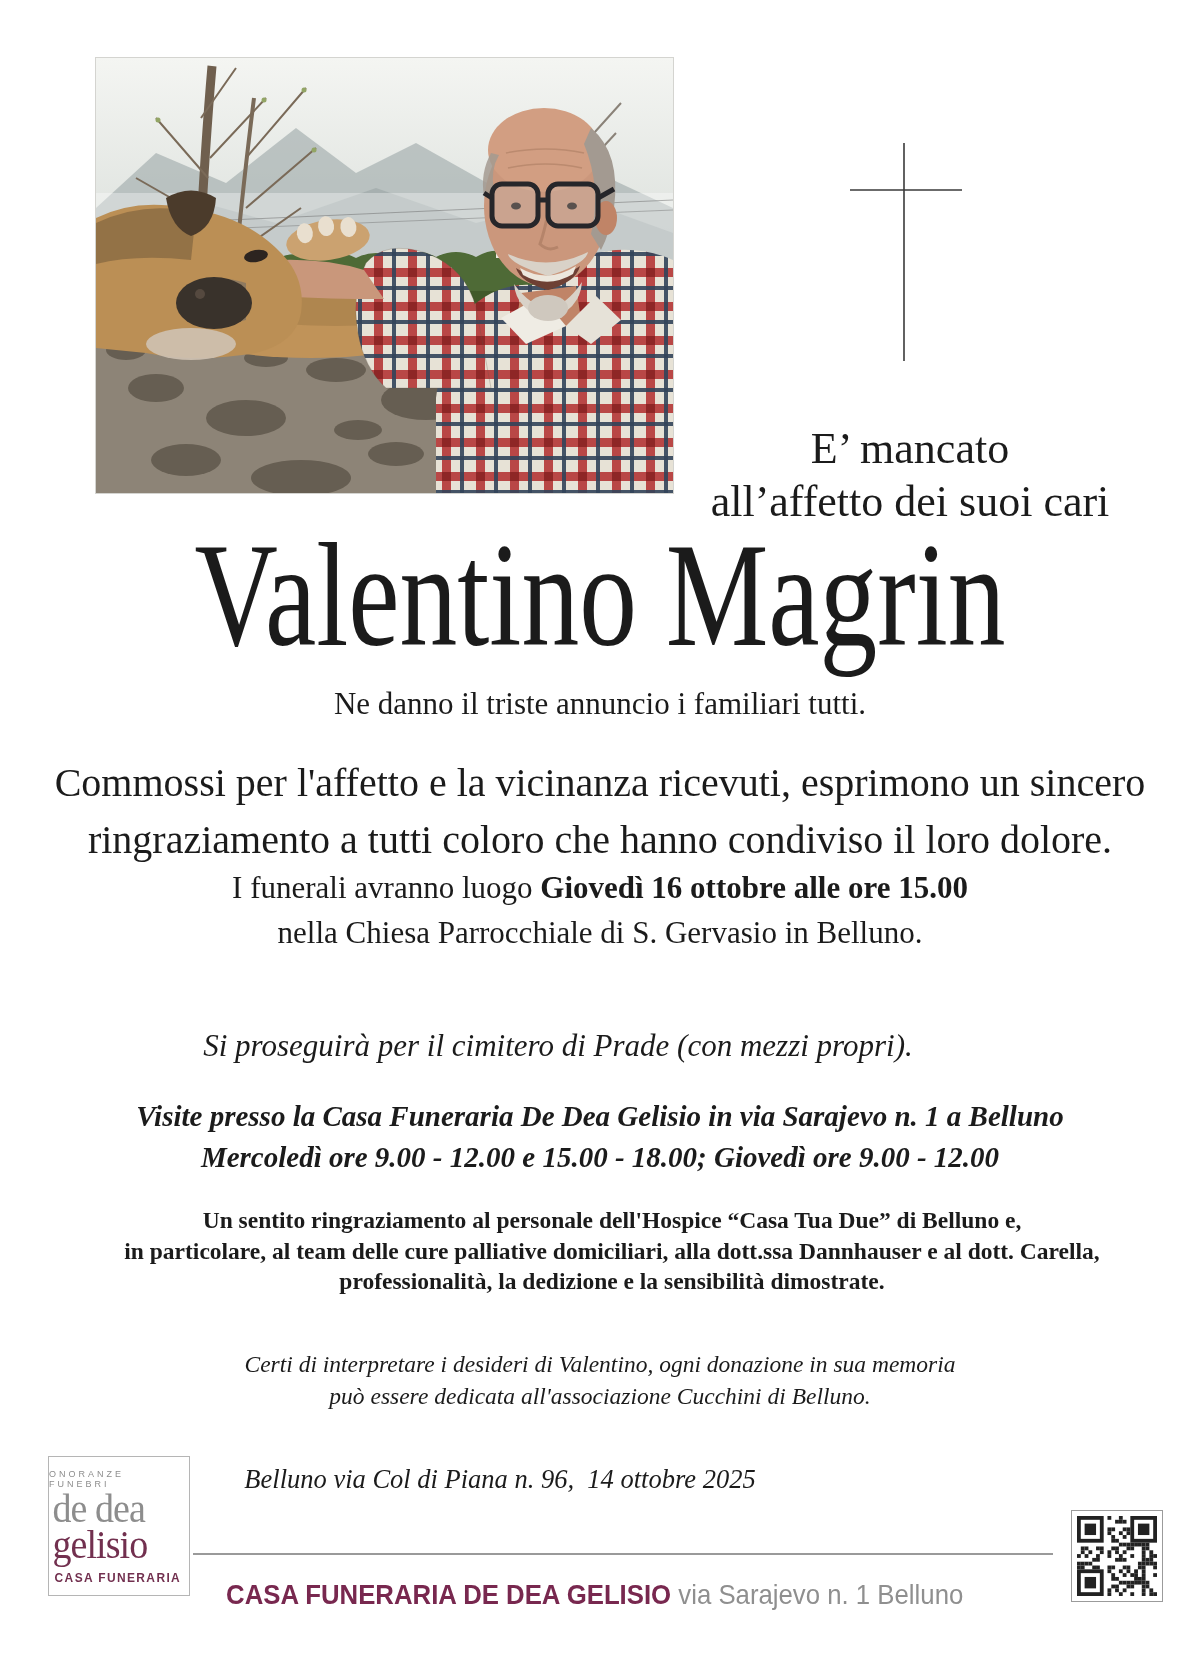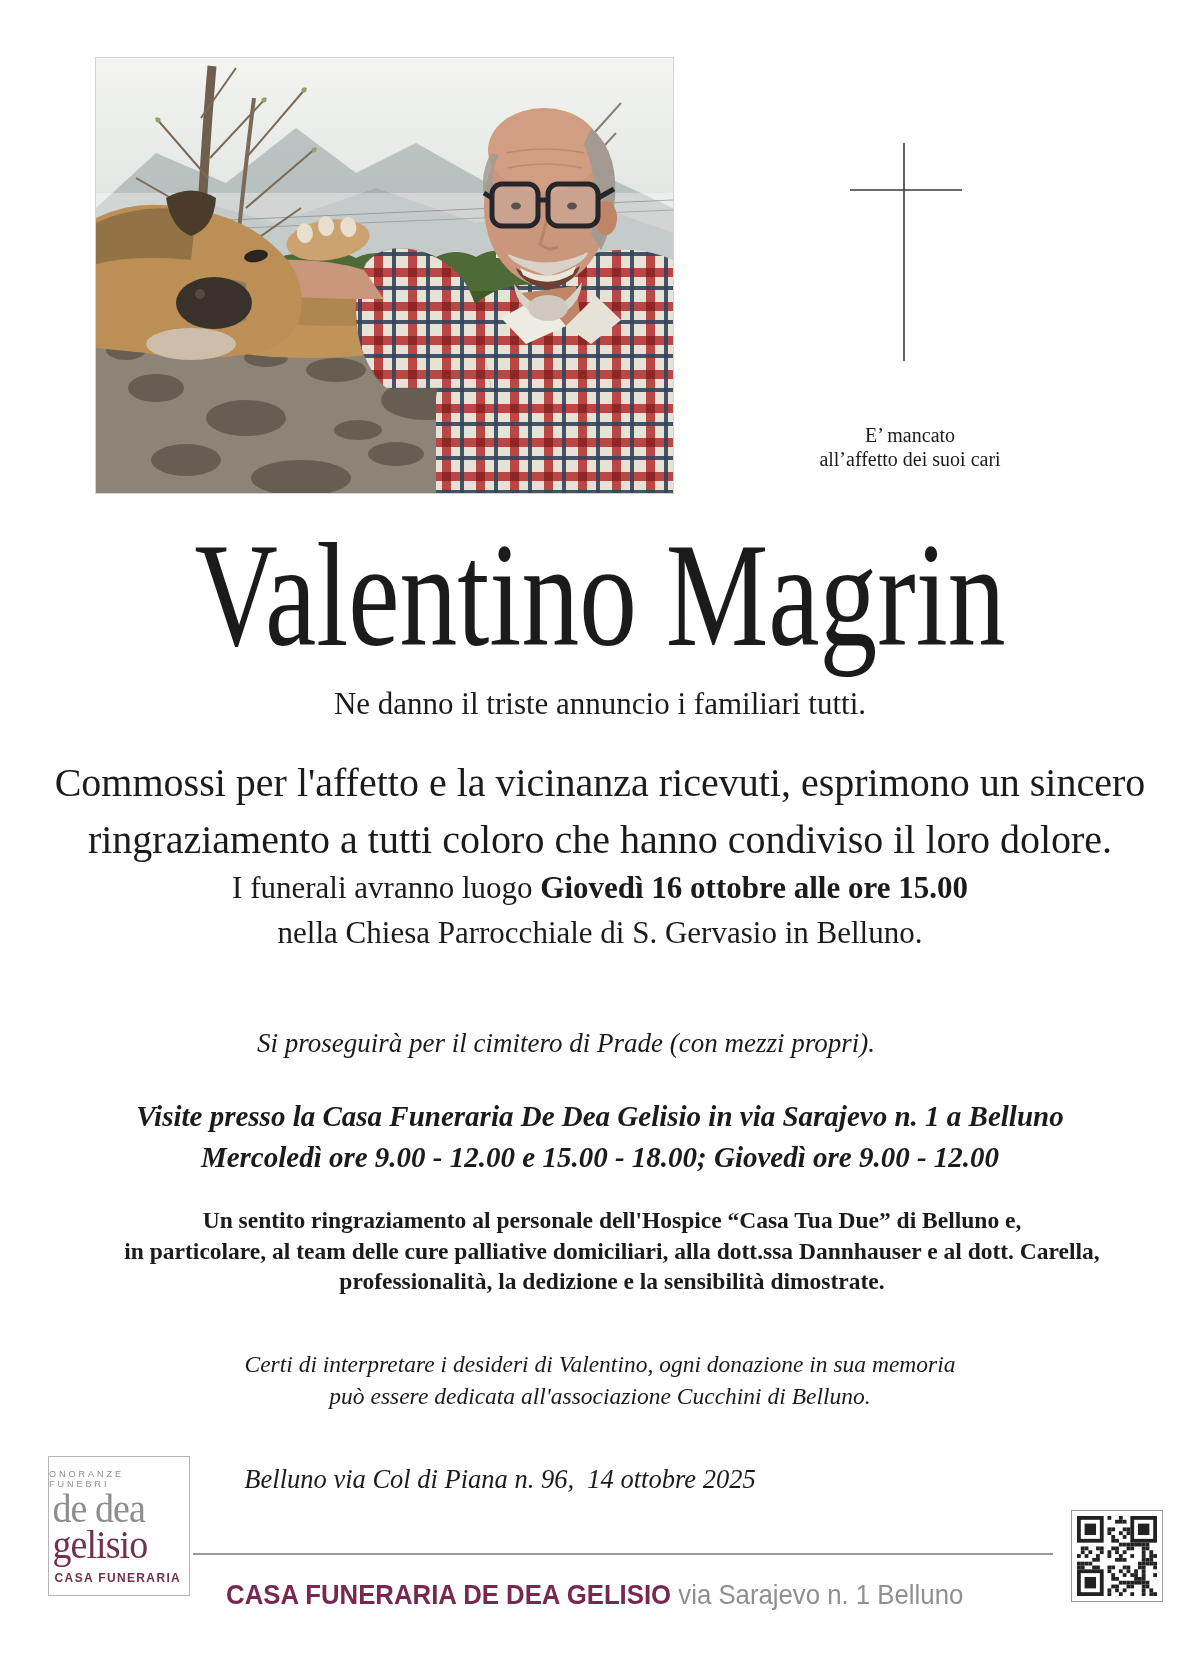--- a/index.html
+++ b/index.html
@@ -9,32 +9,32 @@
     font-family:"Liberation Serif", serif; overflow:hidden;
   }
   .abs { position:absolute; }
   .center { text-align:center; }
 
   .photo-frame { left:95px; top:57px; width:577px; height:435px; border:1px solid #d4d4d0; overflow:hidden; background:#dfe3df; }
   .photo-frame svg { display:block; width:100%; height:100%; }
 
   .cross-wrap { left:830px; top:135px; width:150px; height:240px; }
 
-  .mancato { left:690px; top:423px; width:440px; font-size:20px; line-height:1.2; }
+  .mancato { left:690px; top:423px; width:440px; font-size:44px; line-height:1.2; }
 
   .deceased-name {
     left:0; top:518px; width:1200px; font-size:148px; line-height:1.05;
     font-weight:normal; margin:0; transform:scaleX(0.78); transform-origin:center;
     white-space:nowrap;
   }
 
   .announce   { left:0; top:686px;  width:1200px; font-size:31px; }
   .gratitude  { left:0; top:755px;  width:1200px; font-size:40px; line-height:1.42; }
   .funeral    { left:0; top:866px;  width:1200px; font-size:31px; line-height:1.45; }
-  .procession { left:8px; top:1028px; width:1116px; font-size:27px; font-style:italic; }
+  .procession { left:0; top:1028px; width:1116px; font-size:31px; font-style:italic; }
   .visits     { left:0; top:1096px; width:1200px; font-size:29px; font-style:italic; font-weight:bold; line-height:1.42; }
   .ack        { left:12px; top:1205px; width:1200px; font-size:23.5px; line-height:1.3;font-weight:bold; }
   .donation   { left:0; top:1348px; width:1200px; font-size:23.5px; font-style:italic; line-height:1.38; }
   .dateline   { left:130px; top:1464px; width:740px; font-size:26.5px; font-style:italic; white-space:pre-wrap; }
 
   .logo-box {
     left:48px; top:1456px; width:140px; height:138px; border:1px solid #b5b5b5;
     text-align:left; background:#fff;
   }
   .logo-top { margin-top:12px; font-family:"Liberation Sans", sans-serif; font-size:9px; letter-spacing:3px; color:#8d8d8d; }

